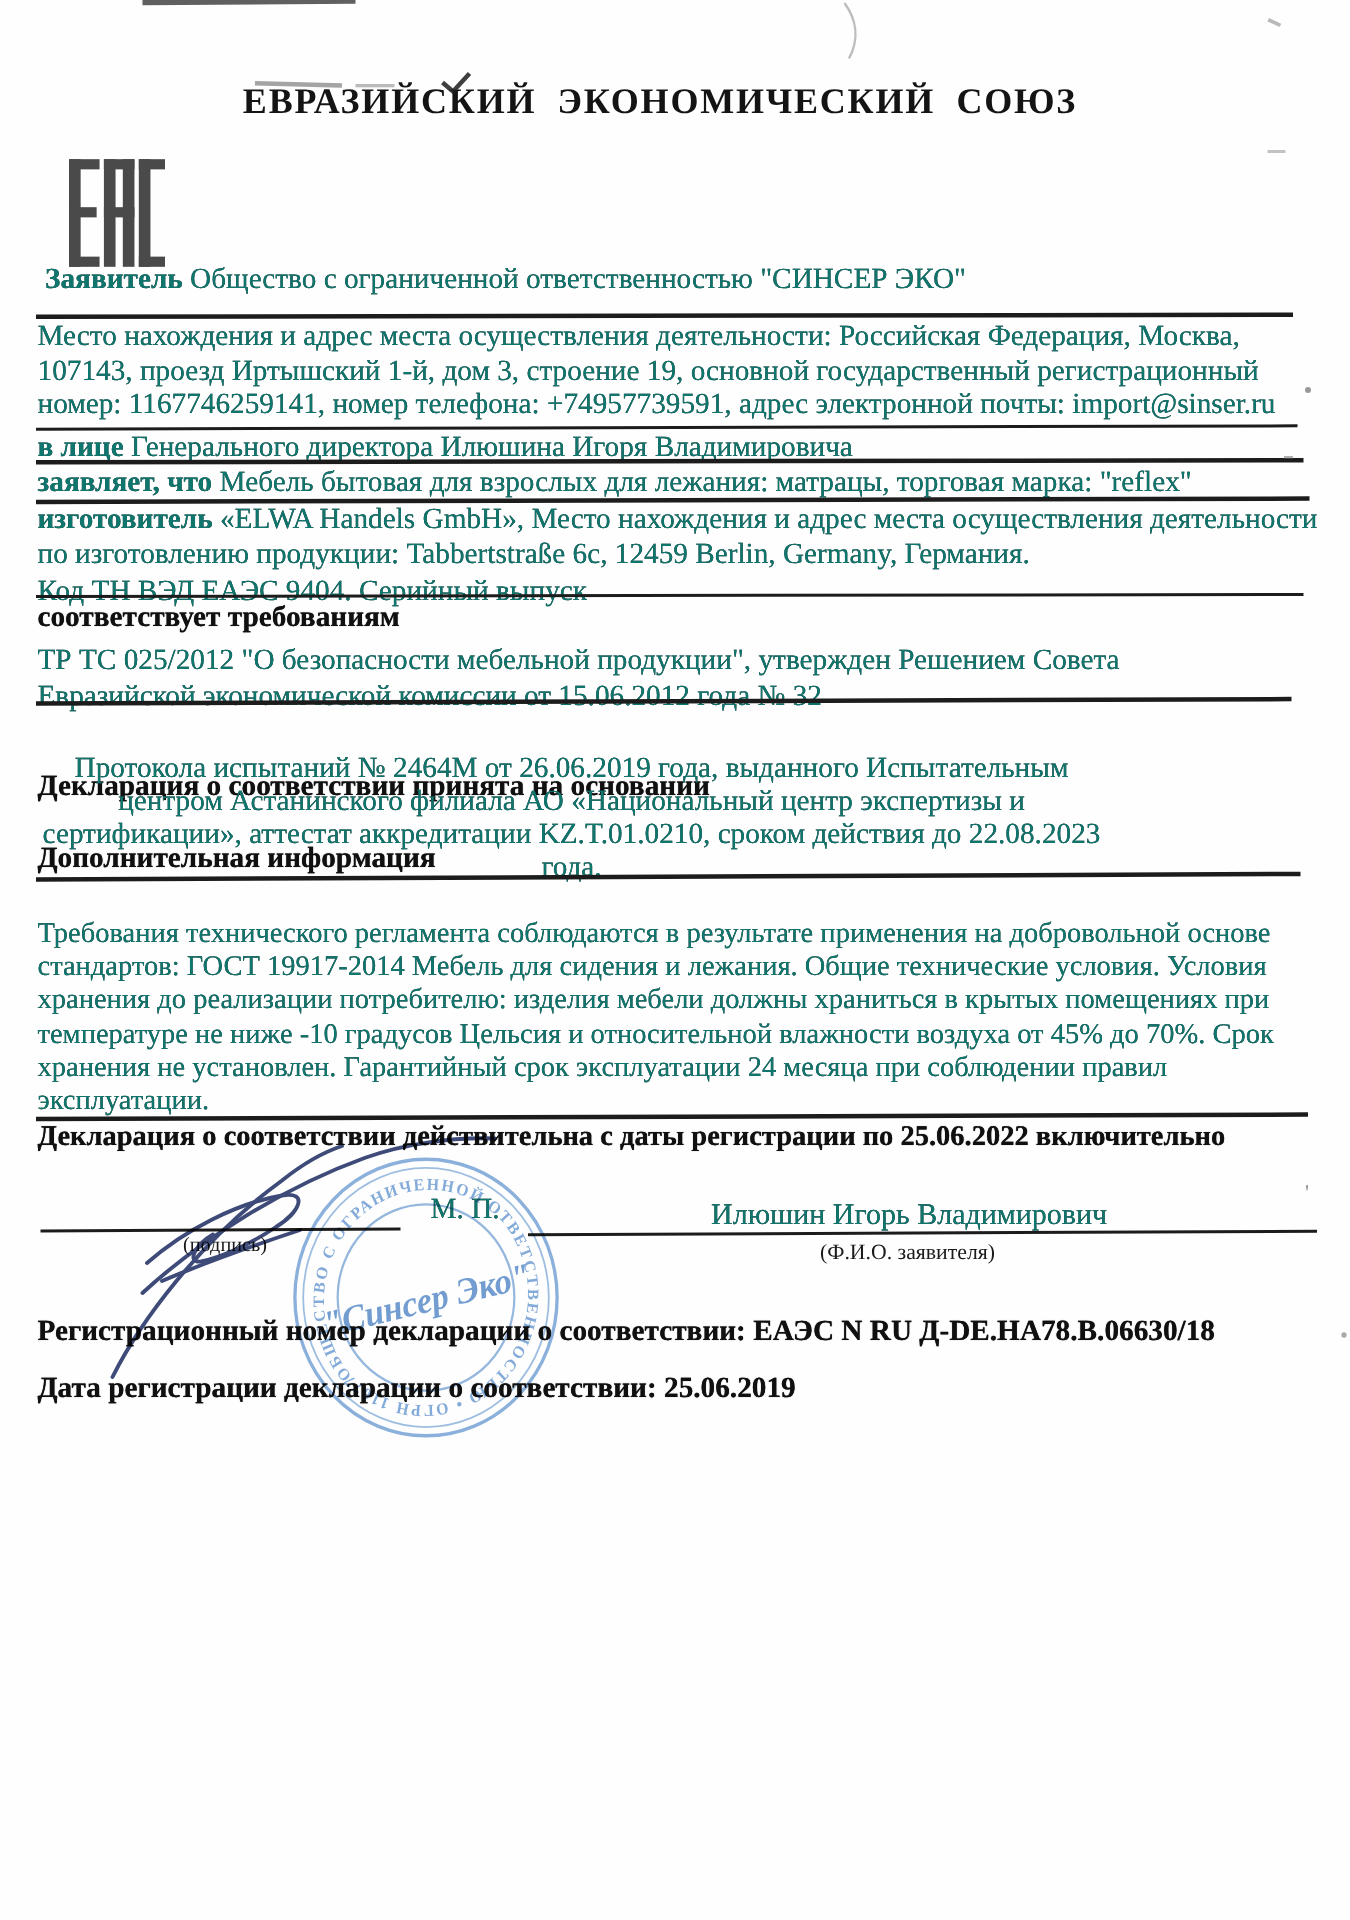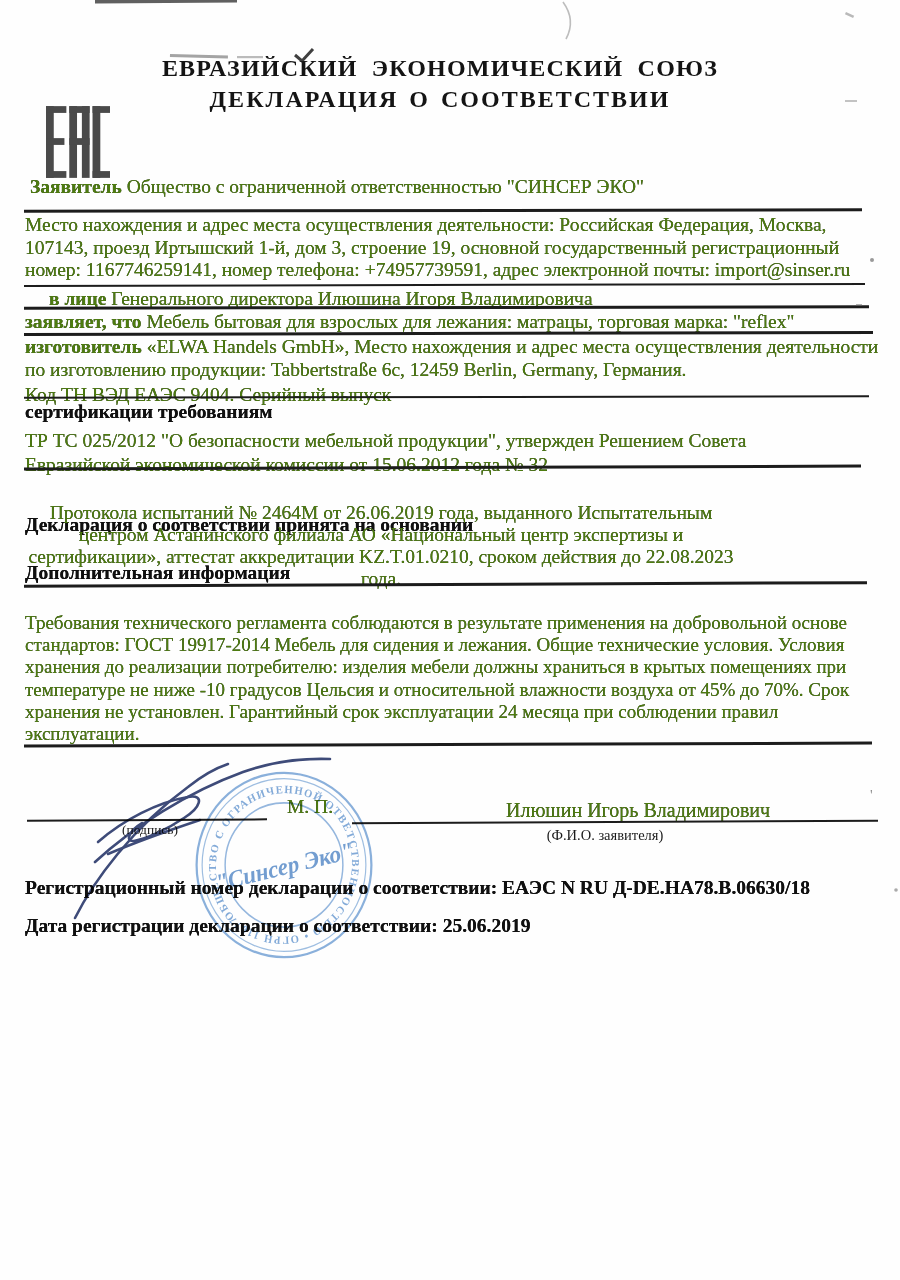--- a/index.html
+++ b/index.html
@@ -6,37 +6,36 @@
   .page{
     position:relative;width:900px;height:1280px;background:#fefefe;
     font-family:"Liberation Serif","DejaVu Serif",serif;color:#101010;
     overflow:hidden;
   }
   .abs{position:absolute;}
   .title{width:880px;left:0;text-align:center;font-weight:bold;font-size:24px;
          letter-spacing:1.2px;color:#141414;}
   .t1{word-spacing:7px;}
   .t2{letter-spacing:2px;word-spacing:3px;}
-  .body-text{font-size:19.5px;line-height:23px;color:#4d7c0f;text-shadow:0 0 .4px #222;}
+  .body-text{font-size:19.5px;line-height:23px;color:#0f766e;text-shadow:0 0 .4px #222;}
   .para{line-height:22.5px;}
   .lbl{font-weight:bold;}
   .heading{font-weight:bold;font-size:19.5px;text-shadow:0 0 .5px #111;}
   .rule{position:absolute;background:#1c1c1c;}
   .caption{font-size:13.5px;color:#1a1a1a;}
   .stamp-svg{mix-blend-mode:multiply;opacity:.92;}
   .sig-svg{mix-blend-mode:multiply;}
   .artifacts{pointer-events:none;}
 </style>
 </head>
 <body>
 
 <div class="page">
 
   <div class="abs title t1" style="top:55px;">ЕВРАЗИЙСКИЙ ЭКОНОМИЧЕСКИЙ СОЮЗ</div>
-  <div class="abs title t2" style="top:86px;">ДЕКЛАРАЦИЯ О СООТВЕТСТВИИ</div>
 
   <svg class="abs" style="left:46px;top:106px;" width="64" height="72" viewBox="0 0 66 74" role="img" aria-label="ЕАС">
     <g fill="#4a4a4a">
       <rect x="0" y="0" width="8" height="74"></rect>
         <rect x="0" y="0" width="21" height="7"></rect>
       <rect x="0" y="33" width="19" height="7"></rect>
         <rect x="0" y="67" width="21" height="7"></rect>
       <rect x="24" y="0" width="8" height="74"></rect>
         <rect x="37" y="0" width="8" height="74"></rect>
       <rect x="24" y="0" width="21" height="7"></rect>
@@ -51,21 +50,21 @@
     <span class="lbl">Заявитель</span>
     <span>Общество с ограниченной ответственностью "СИНСЕР ЭКО"</span>
   </div>
 
   <div class="rule" style="left:24px;top:209px;width:838px;height:3px;transform:rotate(-0.1deg);"></div>
 
   <div class="abs body-text para" style="left:25px;top:214px;width:845px;">Место нахождения и адрес места осуществления деятельности: Российская Федерация, Москва, 107143, проезд Иртышский 1-й, дом 3, строение 19, основной государственный регистрационный номер: 1167746259141, номер телефона: +74957739591, адрес электронной почты: import@sinser.ru</div>
 
   <div class="rule" style="left:24px;top:284px;width:841px;height:2px;transform:rotate(-0.15deg);"></div>
 
-  <div class="abs body-text" style="left:25px;top:287px;margin-left:24px;">
+  <div class="abs body-text" style="left:25px;top:287px;">
     <span class="lbl">в лице</span>
     <span>Генерального директора Илюшина Игоря Владимировича</span>
   </div>
 
   <div class="rule" style="left:24px;top:306px;width:845px;height:2.5px;transform:rotate(-0.1deg);"></div>
 
   <div class="abs body-text" style="left:25px;top:310px;">
     <span class="lbl">заявляет, что</span>
     <span>Мебель бытовая для взрослых для лежания: матрацы, торговая марка: "reflex"</span>
   </div>
@@ -73,40 +72,41 @@
   <div class="rule" style="left:24px;top:332px;width:849px;height:2.5px;transform:rotate(-0.15deg);"></div>
 
   <div class="abs body-text para" style="left:25px;top:336px;width:856px;">
     <span class="lbl">изготовитель</span>
     <span>«ELWA Handels GmbH», Место нахождения и адрес места осуществления деятельности по изготовлению продукции: Tabbertstraße 6c, 12459 Berlin, Germany, Германия.</span>
   </div>
   <div class="abs body-text" style="left:25px;top:383px;">Код ТН ВЭД ЕАЭС 9404. Серийный выпуск</div>
 
   <div class="rule" style="left:24px;top:396px;width:845px;height:2px;transform:rotate(-0.1deg);"></div>
 
-  <div class="abs heading" style="left:25px;top:401px;">сертификации требованиям</div>
+  <div class="abs heading" style="left:25px;top:401px;">соответствует требованиям</div>
 
   <div class="abs body-text" style="left:25px;top:429px;width:812px;line-height:24px;">ТР ТС 025/2012 "О безопасности мебельной продукции", утвержден Решением Совета Евразийской экономической комиссии от 15.06.2012 года № 32</div>
 
   <div class="rule" style="left:24px;top:466px;width:837px;height:2.5px;transform:rotate(-0.2deg);"></div>
 
   <div class="abs heading" style="left:25px;top:469px;margin-top:45px;">Декларация о соответствии принята на основании</div>
 
   <div class="abs body-text" style="left:25px;top:502px;width:712px;line-height:22px;text-align:center;">Протокола испытаний № 2464М от 26.06.2019 года, выданного Испытательным центром Астанинского филиала АО «Национальный центр экспертизы и сертификации», аттестат аккредитации KZ.T.01.0210, сроком действия до 22.08.2023 года.</div>
 
   <div class="rule" style="left:24px;top:583px;width:843px;height:2.5px;transform:rotate(-0.25deg);"></div>
 
   <div class="abs heading" style="left:25px;top:562px;">Дополнительная информация</div>
   <div class="abs body-text" style="left:25px;top:612px;width:852px;line-height:22.2px;font-size:19px;">Требования технического регламента соблюдаются в результате применения на добровольной основе стандартов: ГОСТ 19917-2014 Мебель для сидения и лежания. Общие технические условия. Условия хранения до реализации потребителю: изделия мебели должны храниться в крытых помещениях при температуре не ниже -10 градусов Цельсия и относительной влажности воздуха от 45% до 70%. Срок хранения не установлен. Гарантийный срок эксплуатации 24 месяца при соблюдении правил эксплуатации.</div>
 
   <div class="rule" style="left:24px;top:743px;width:848px;height:3px;transform:rotate(-0.2deg);"></div>
 
+  <div class="abs heading" style="left:25px;top:747px;font-size:19px;">Декларация о соответствии  действительна с даты регистрации по 25.06.2022 включительно</div>
 
   <div class="abs body-text" style="left:287px;top:795px;">М. П.</div>
-  <div class="abs body-text" style="left:506px;top:799px;font-size:20px;">Илюшин Игорь Владимирович</div>
+  <div class="abs body-text" style="left:474px;top:799px;font-size:20px;">Илюшин Игорь Владимирович</div>
 
   <div class="rule" style="left:27px;top:819px;width:240px;height:1.8px;transform:rotate(-0.3deg);"></div>
   <div class="rule" style="left:352px;top:821px;width:526px;height:2px;transform:rotate(-0.25deg);"></div>
 
   <div class="abs caption" style="left:95px;top:822px;width:110px;text-align:center;">(подпись)</div>
   <div class="abs caption" style="left:540px;top:827px;width:130px;text-align:center;font-size:14.5px;">(Ф.И.О. заявителя)</div>
 
   <div class="abs heading" style="left:25px;top:877px;">
     <span>Регистрационный номер декларации о соответствии:</span>
     <span>ЕАЭС N RU Д-DE.НА78.В.06630/18</span>

